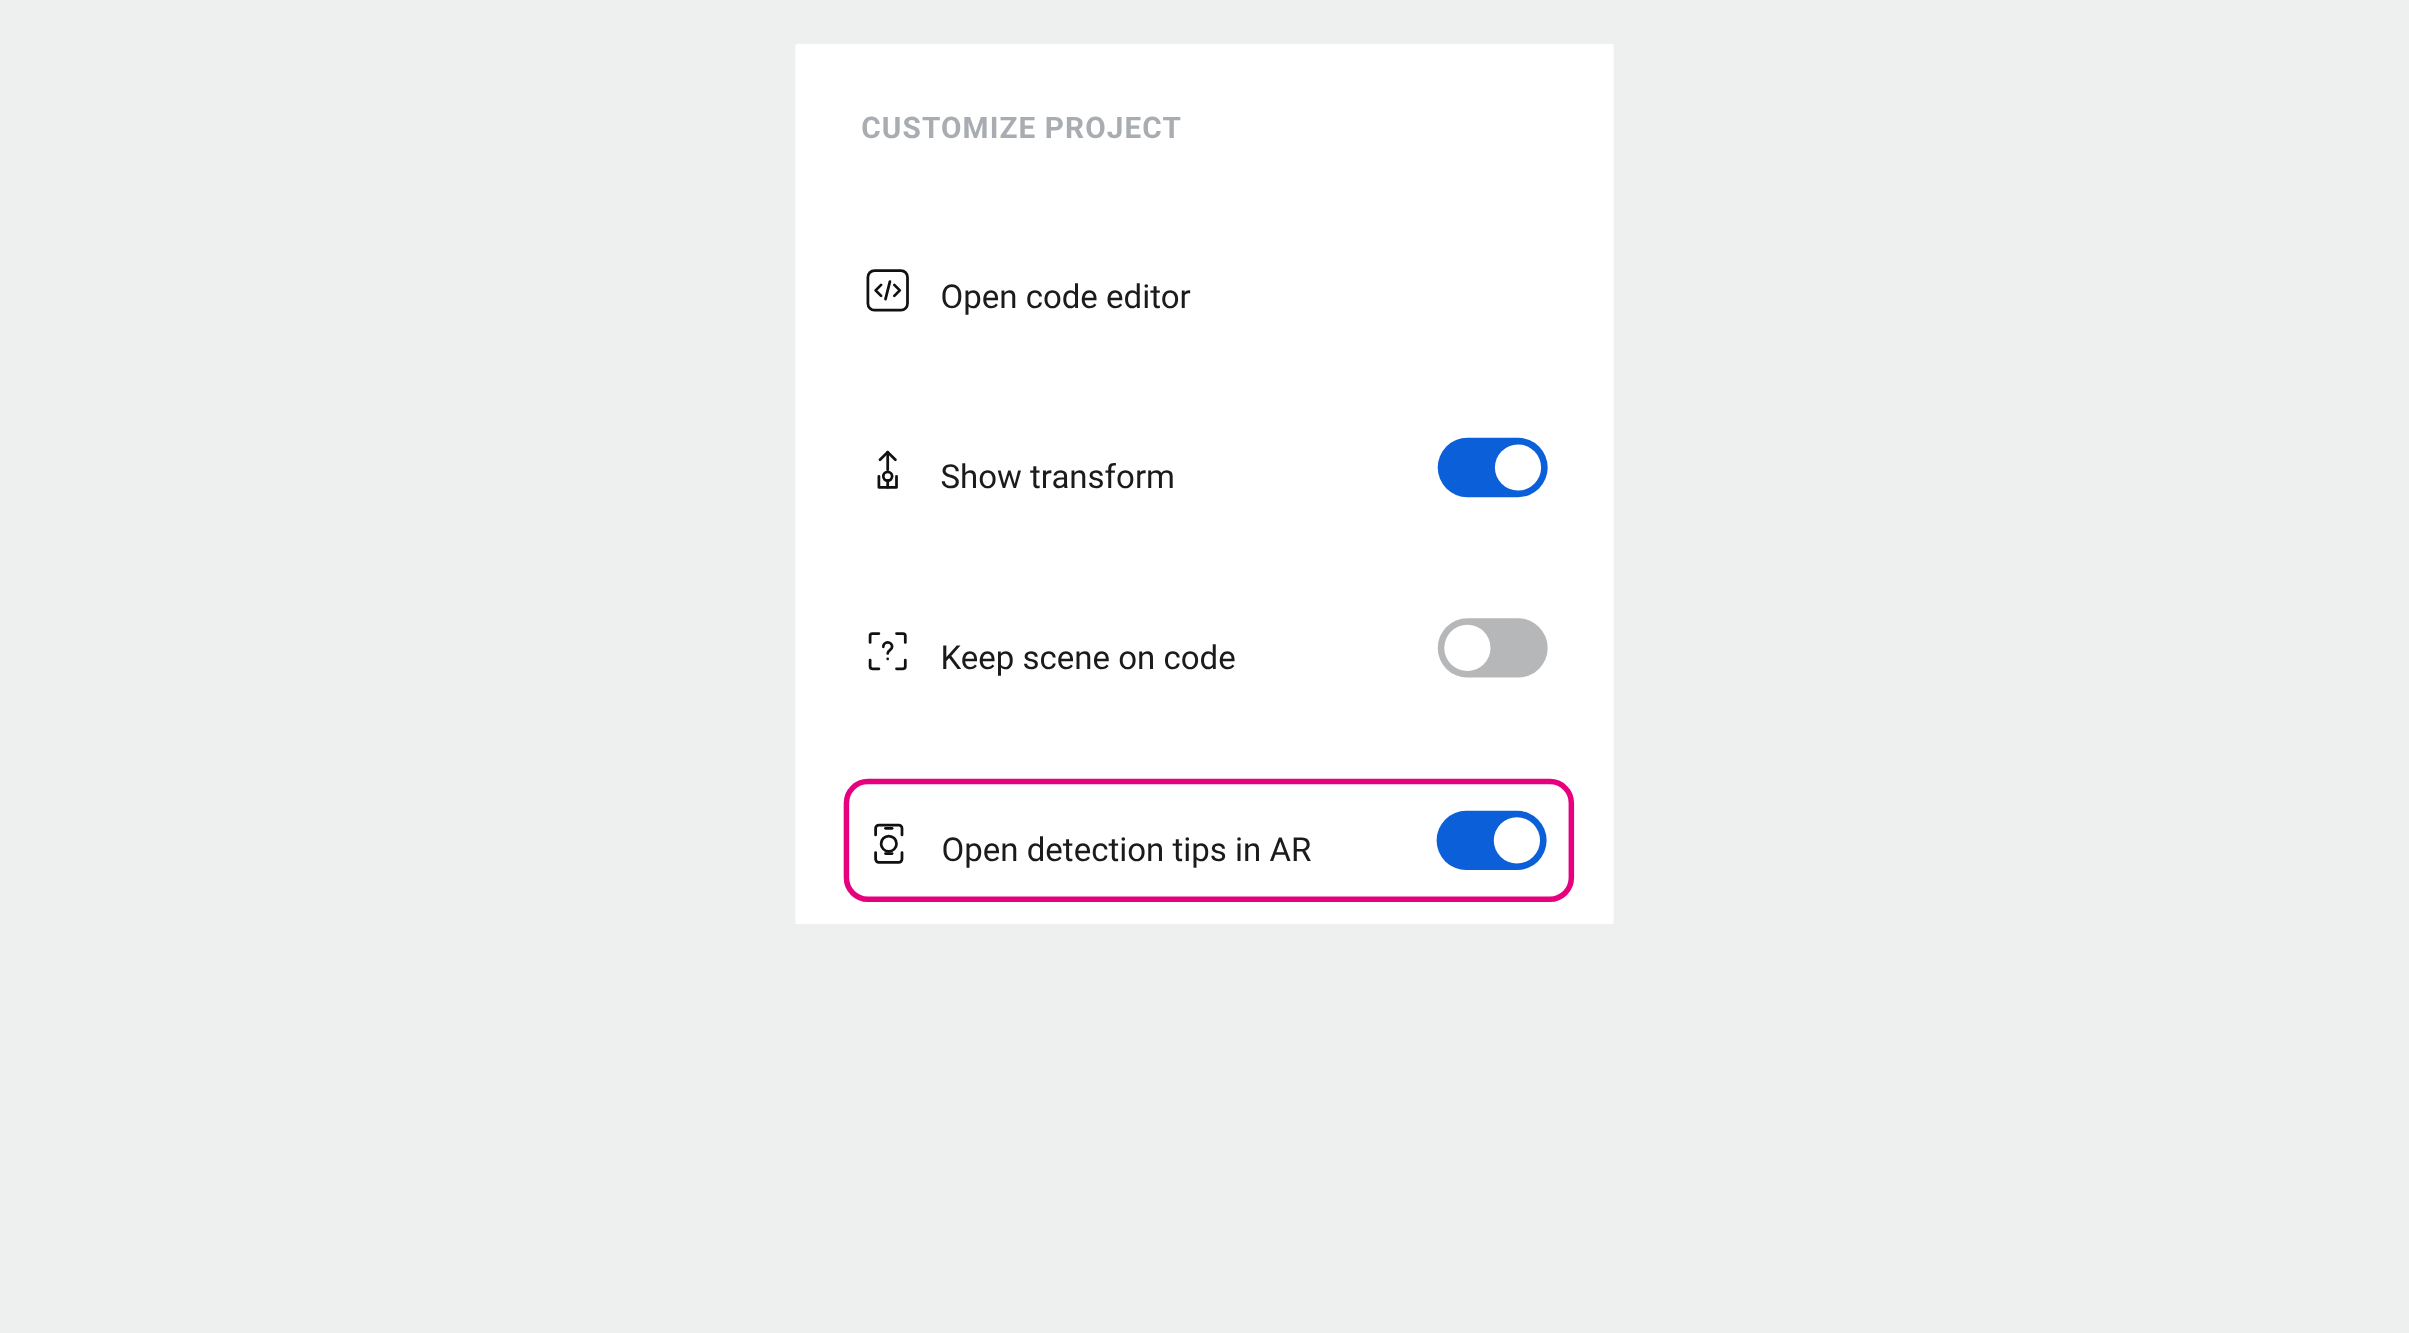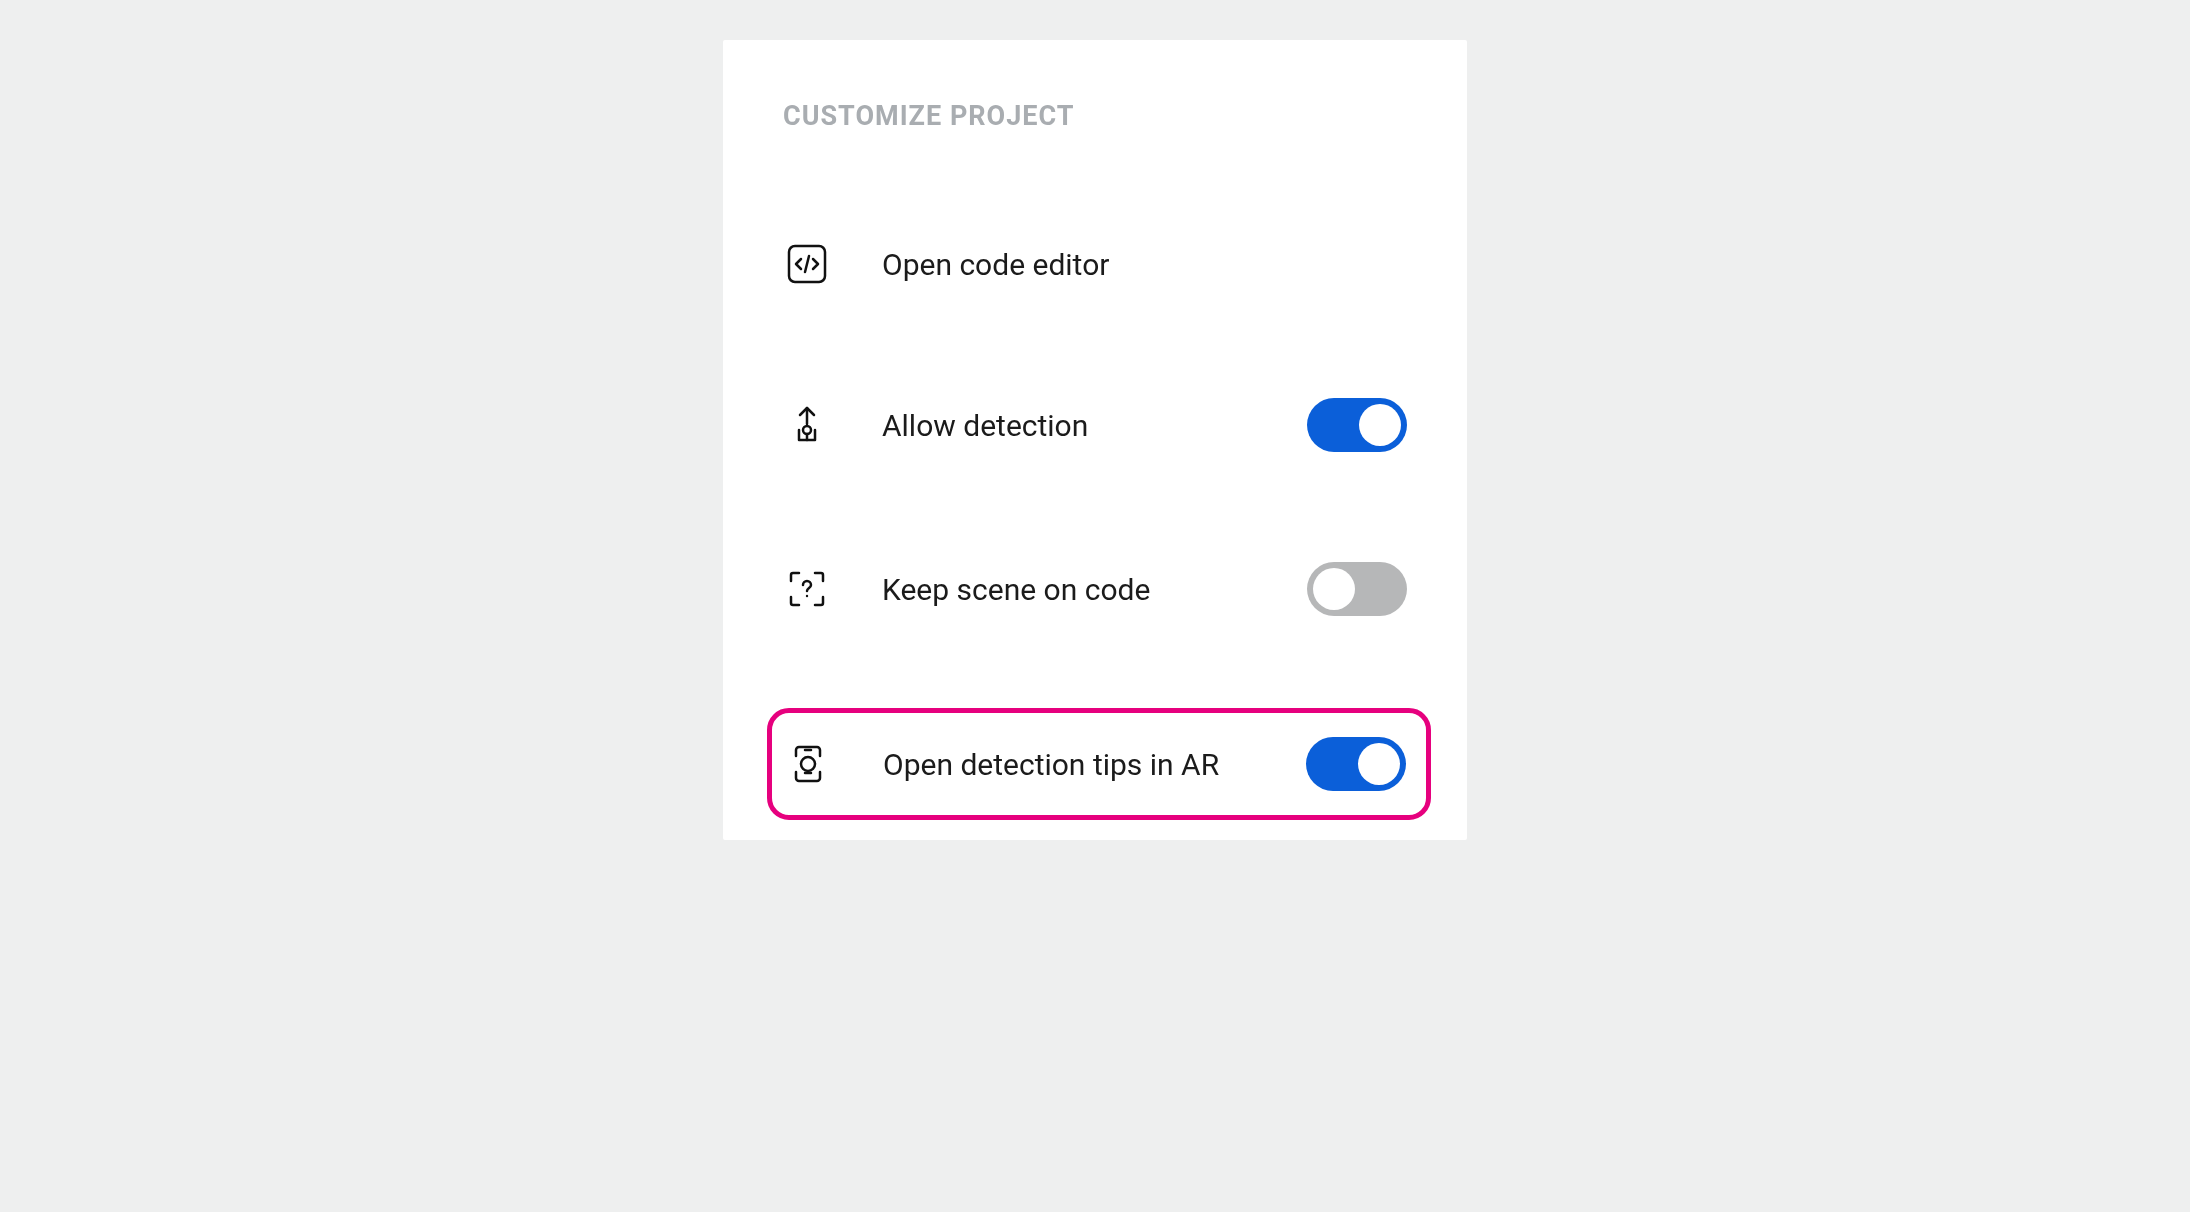--- a/index.html
+++ b/index.html
@@ -22,22 +22,22 @@
   }
   .section-title {
     color: #a9adb1;
     font-size: 27px;
     font-weight: 700;
     letter-spacing: 1px;
     margin-bottom: 90px;
   }
   .row {
     display: flex;
-    align-items: center;
-    gap: 51px;
+    align-items: flex-end;
+    gap: 24px;
     padding: 18px 0;
     min-height: 70px;
     margin-bottom: 74px;
   }
   .row:last-of-type { margin-bottom: 0; }
   .row.highlight {
     border: 5px solid #e6007e;
     border-radius: 22px;
     padding: 24px 20px 24px 12px;
     margin-left: -16px;
@@ -103,21 +103,21 @@
   <div class="row">
     <span class="icon-wrap">
       <svg width="42" height="42" viewBox="0 0 42 42" fill="none" stroke="currentColor" stroke-width="2.5" stroke-linecap="round" stroke-linejoin="round">
         <polyline points="14,11 21,4 28,11"></polyline>
         <line x1="21" y1="4" x2="21" y2="20"></line>
         <path d="M13 26 L13 36 L29 36 L29 26"></path>
         <circle cx="21" cy="26" r="4"></circle>
         <line x1="21" y1="30" x2="21" y2="36"></line>
       </svg>
     </span>
-    <span class="label">Allow detection</span>
+    <span class="label">Show transform</span>
     <div class="toggle on">
       <div class="knob"></div>
     </div>
   </div>
 
   <div class="row">
     <span class="icon-wrap">
       <svg width="42" height="42" viewBox="0 0 42 42" fill="none" stroke="currentColor" stroke-width="2.5" stroke-linecap="round" stroke-linejoin="round">
         <path d="M5 13 V7 a2 2 0 0 1 2-2 h6"></path>
         <path d="M29 5 h6 a2 2 0 0 1 2 2 v6"></path>

